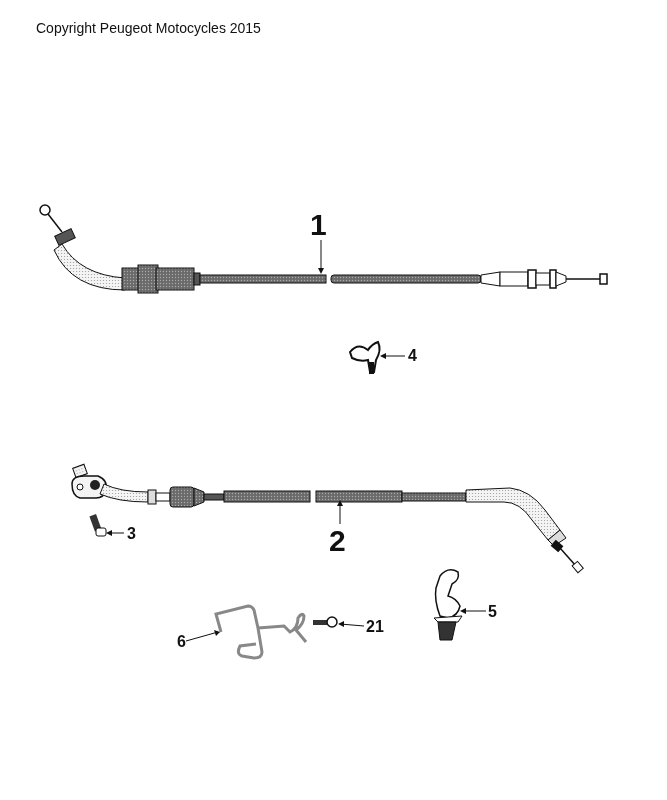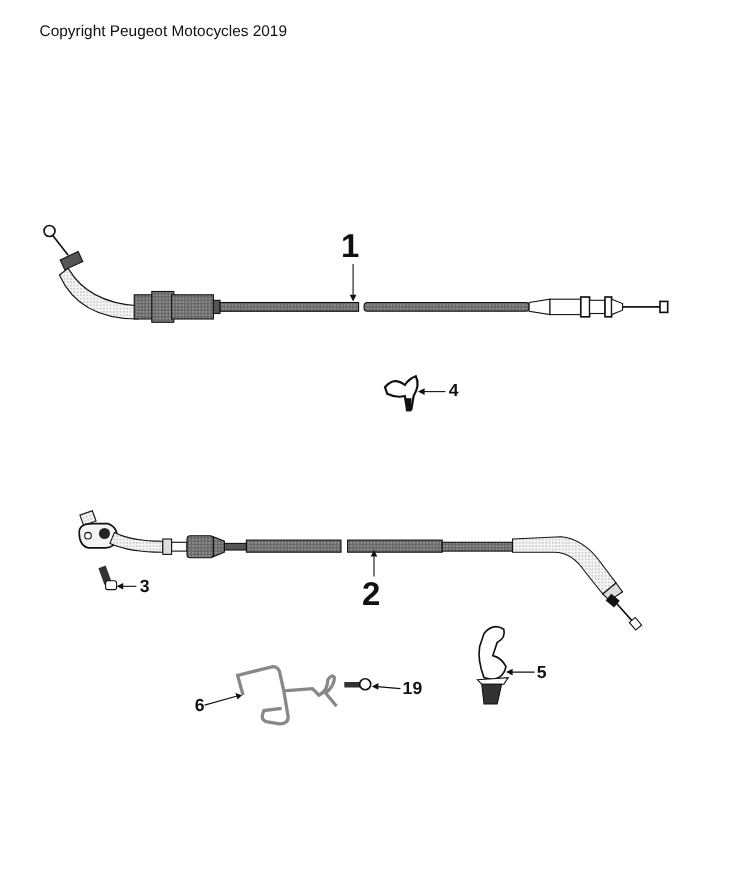--- a/index.html
+++ b/index.html
@@ -5,21 +5,21 @@
   html, body { margin:0; padding:0; background:#ffffff; }
   body { width:667px; height:800px; position:relative; overflow:hidden; font-family:"Liberation Sans", sans-serif; }
   .copyright { position:absolute; left:36px; top:20px; font-size:14px; color:#111; }
   .callout-big { position:absolute; font-size:30px; font-weight:bold; color:#111; line-height:1; }
   .callout { position:absolute; font-size:16px; font-weight:bold; color:#111; line-height:1; }
   svg { position:absolute; left:0; top:0; }
 </style>
 </head>
 <body>
 
-<div class="copyright">Copyright Peugeot Motocycles 2019</div>
+<div class="copyright">Copyright Peugeot Motocycles 2015</div>
 
 <svg width="667" height="800" viewBox="0 0 667 800">
   <defs>
     <pattern id="dots" width="3" height="3" patternUnits="userSpaceOnUse">
       <rect width="3" height="3" fill="#f4f4f4"></rect>
         <circle cx="1.5" cy="1.5" r="0.6" fill="#999"></circle>
     </pattern>
     <pattern id="dark" width="3" height="3" patternUnits="userSpaceOnUse">
       <rect width="3" height="3" fill="#6a6a6a"></rect>
         <circle cx="1.5" cy="1.5" r="0.7" fill="#aaa"></circle>
@@ -107,13 +107,13 @@
   <line x1="340" y1="624" x2="364" y2="626" stroke="#111"></line>
   <polygon points="338,624 344,621 344,627" fill="#111"></polygon>
 </svg>
 
 <div class="callout-big" style="left:310px;top:210px;">1</div>
 <div class="callout-big" style="left:329px;top:526px;">2</div>
 <div class="callout" style="left:127px;top:526px;">3</div>
 <div class="callout" style="left:408px;top:348px;">4</div>
 <div class="callout" style="left:488px;top:604px;">5</div>
 <div class="callout" style="left:177px;top:634px;">6</div>
-<div class="callout" style="left:366px;top:619px;">19</div>
+<div class="callout" style="left:366px;top:619px;">21</div>
 
 </body></html>

